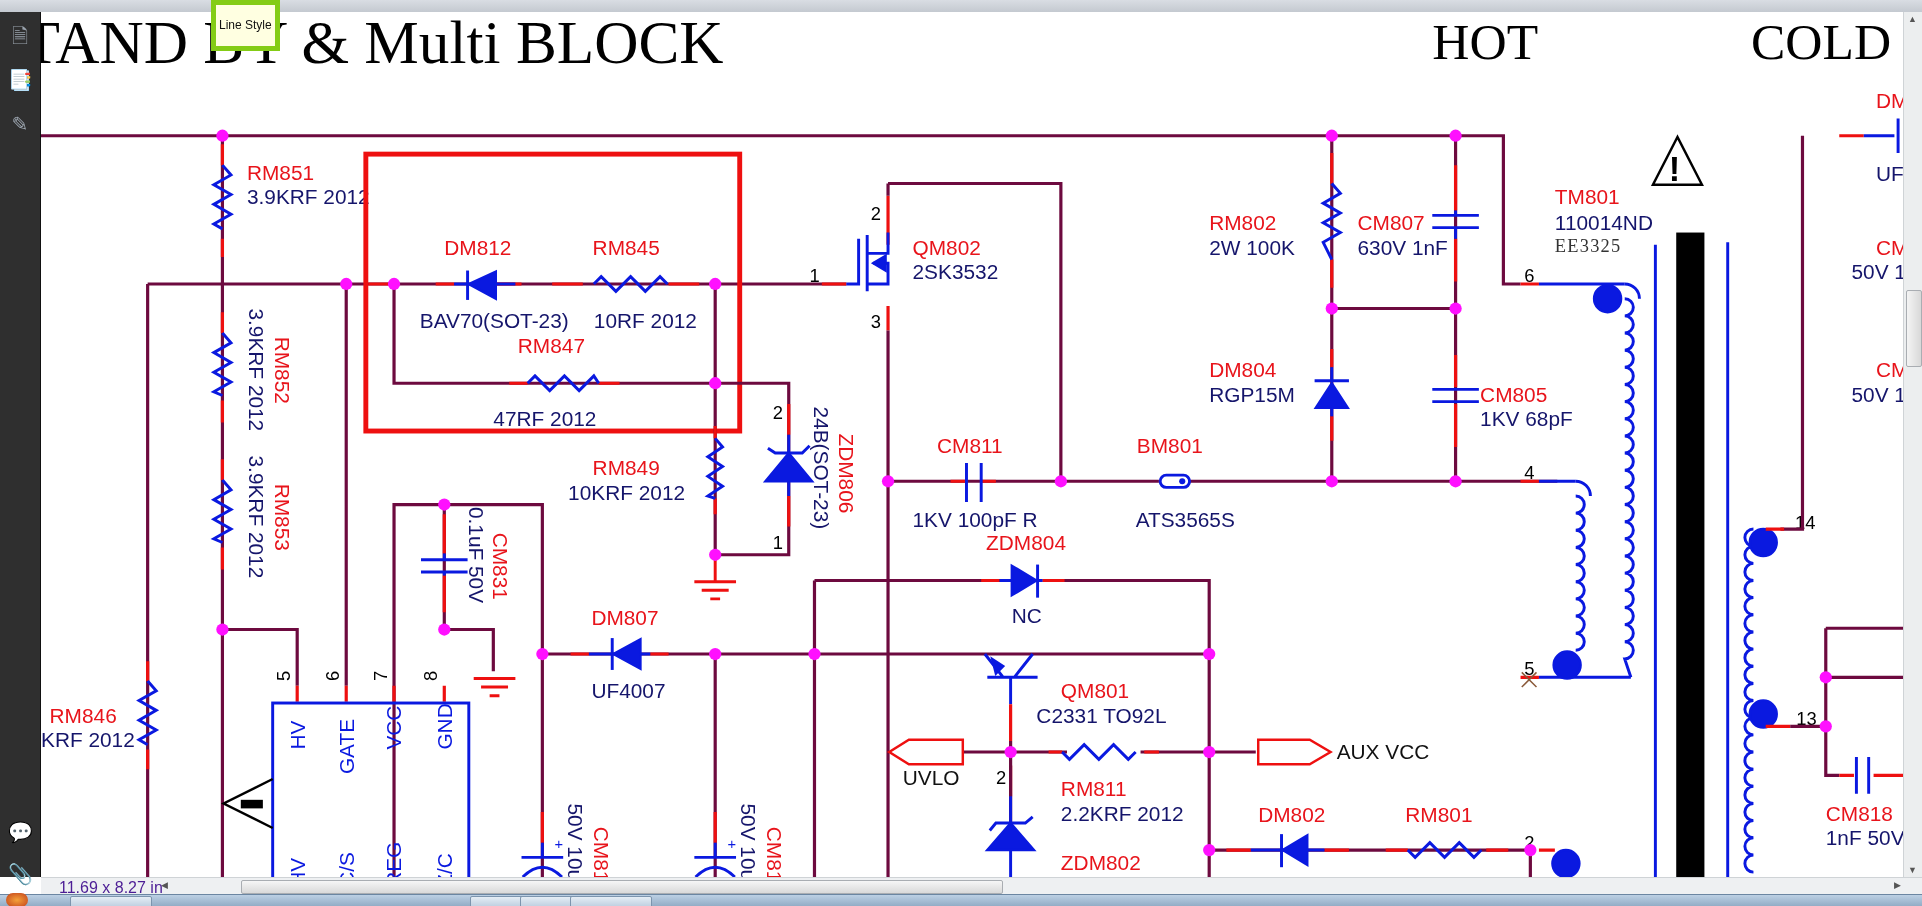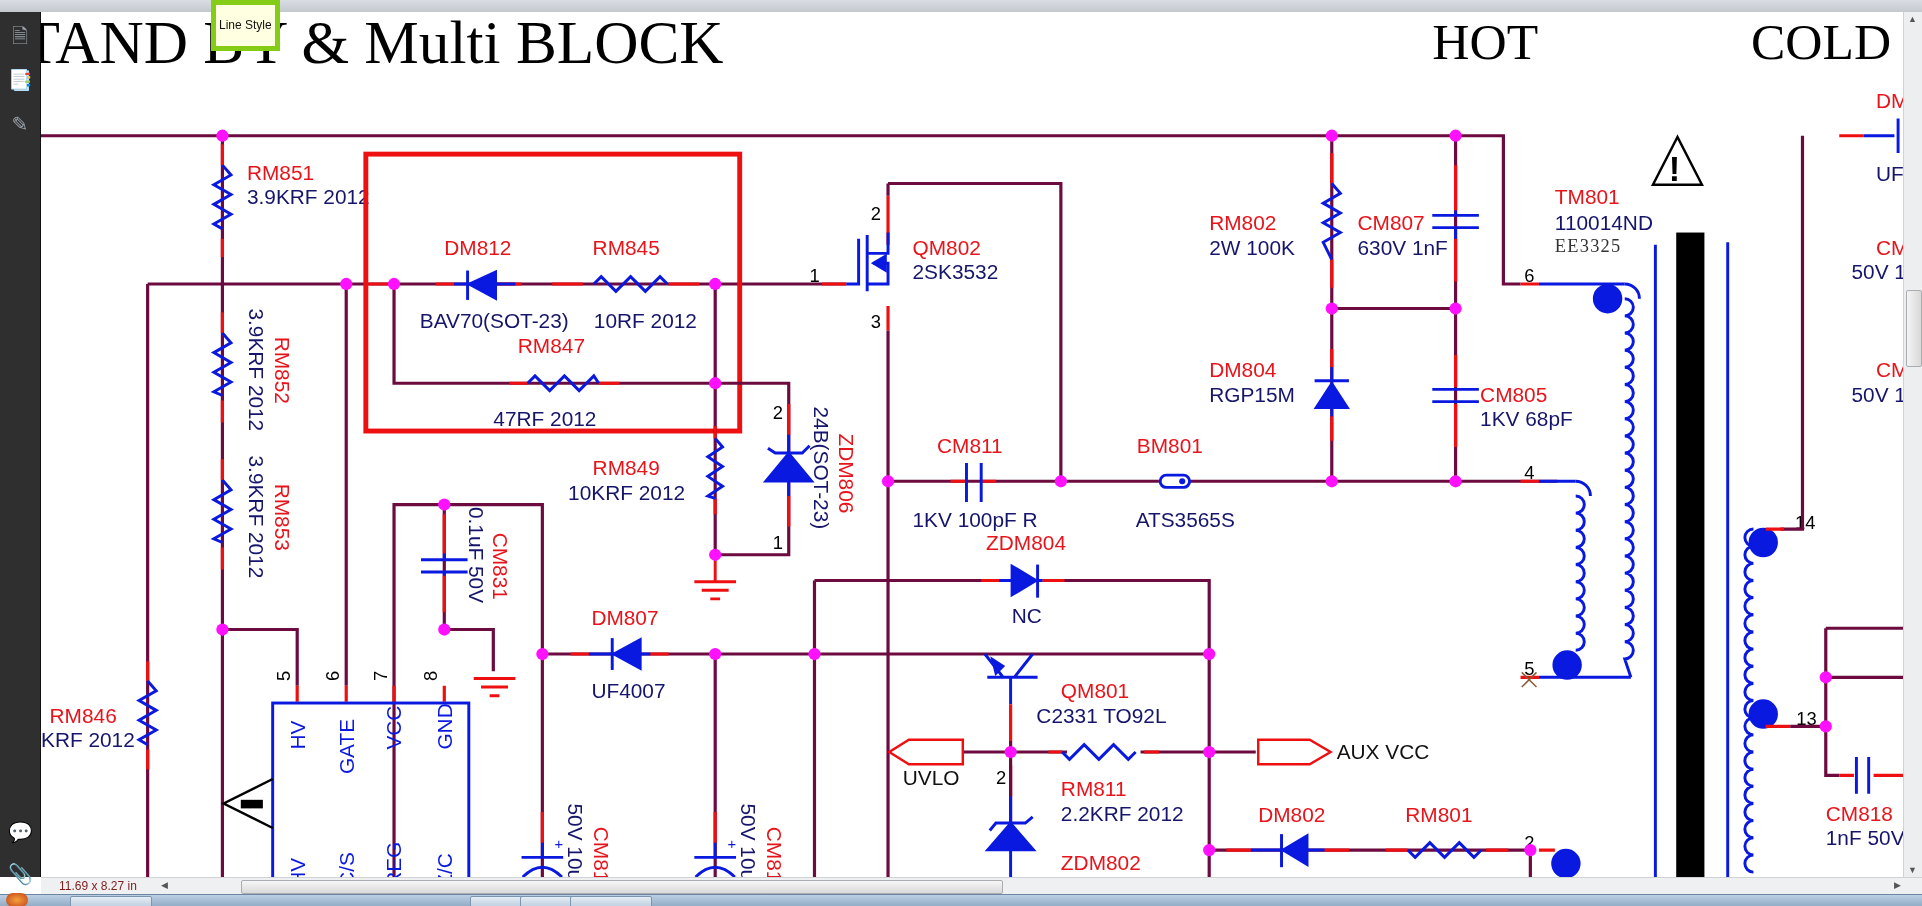--- a/index.html
+++ b/index.html
@@ -5,21 +5,21 @@
   html,body{margin:0;padding:0;background:#fff;}
   body{width:1922px;height:906px;overflow:hidden;position:relative;font-family:"Liberation Sans",sans-serif;}
   #topbar{position:absolute;left:0;top:0;width:1922px;height:12px;background:linear-gradient(#d9dde3,#c4c9d0);border-bottom:1px solid #9aa0a8;}
   #sidebar{position:absolute;left:0;top:12px;width:40px;height:865px;background:#2f2f2f;border-right:1px solid #111;}
   .sb-icon{position:absolute;left:8px;width:24px;height:24px;color:#9aa3ad;font-size:20px;line-height:24px;text-align:center;cursor:pointer;}
   #canvas{position:absolute;left:41px;top:12px;width:1862px;height:865px;background:#fff;overflow:hidden;}
   #vscroll{position:absolute;left:1903px;top:12px;width:19px;height:865px;background:#eceeef;border-left:1px solid #cfd3d6;}
   #vscroll .thumb{position:absolute;left:2px;top:278px;width:14px;height:75px;background:linear-gradient(90deg,#f4f4f4,#d8d8d8);border:1px solid #a9adb2;border-radius:2px;}
   #vscroll .arr{position:absolute;left:4px;font-size:9px;color:#555;}
   #hbar{position:absolute;left:41px;top:877px;width:1881px;height:17px;background:#eef0f2;border-top:1px solid #cfd3d6;}
-  #pagesize{position:absolute;left:18px;top:1px;font-size:12px;color:#7f1d1d;}
+  #pagesize{position:absolute;left:18px;top:1px;font-size:16px;color:#4c1d95;}
   #hscroll{position:absolute;left:120px;top:0;width:1740px;height:17px;}
   #hscroll .thumb{position:absolute;left:80px;top:2px;width:760px;height:12px;background:linear-gradient(#f6f6f6,#d9d9d9);border:1px solid #a9adb2;border-radius:2px;}
   #taskbar{position:absolute;left:0;top:894px;width:1922px;height:12px;background:linear-gradient(#bcd0e4,#8fa9c3);border-top:1px solid #6b86a2;}
   .tb-btn{position:absolute;top:1px;width:80px;height:11px;border:1px solid #7c94ad;background:linear-gradient(#e5edf5,#b9cbdd);border-radius:2px;}
   #start{position:absolute;left:6px;top:-2px;width:22px;height:14px;border-radius:11px;background:radial-gradient(#f4a13a,#c3401a);}
   #tooltip{position:absolute;left:211px;top:0;padding:12px 3px;height:17px;line-height:17px;font-size:12px;background:#ffffe1;border:5px solid #84cc16;color:#111;z-index:5;}
   svg text{font-family:"Liberation Sans",sans-serif;}
   .serif{font-family:"Liberation Serif",serif;}
   .ref{fill:#e8141b;font-size:17px;}
   .val{fill:#15156b;font-size:17px;}

